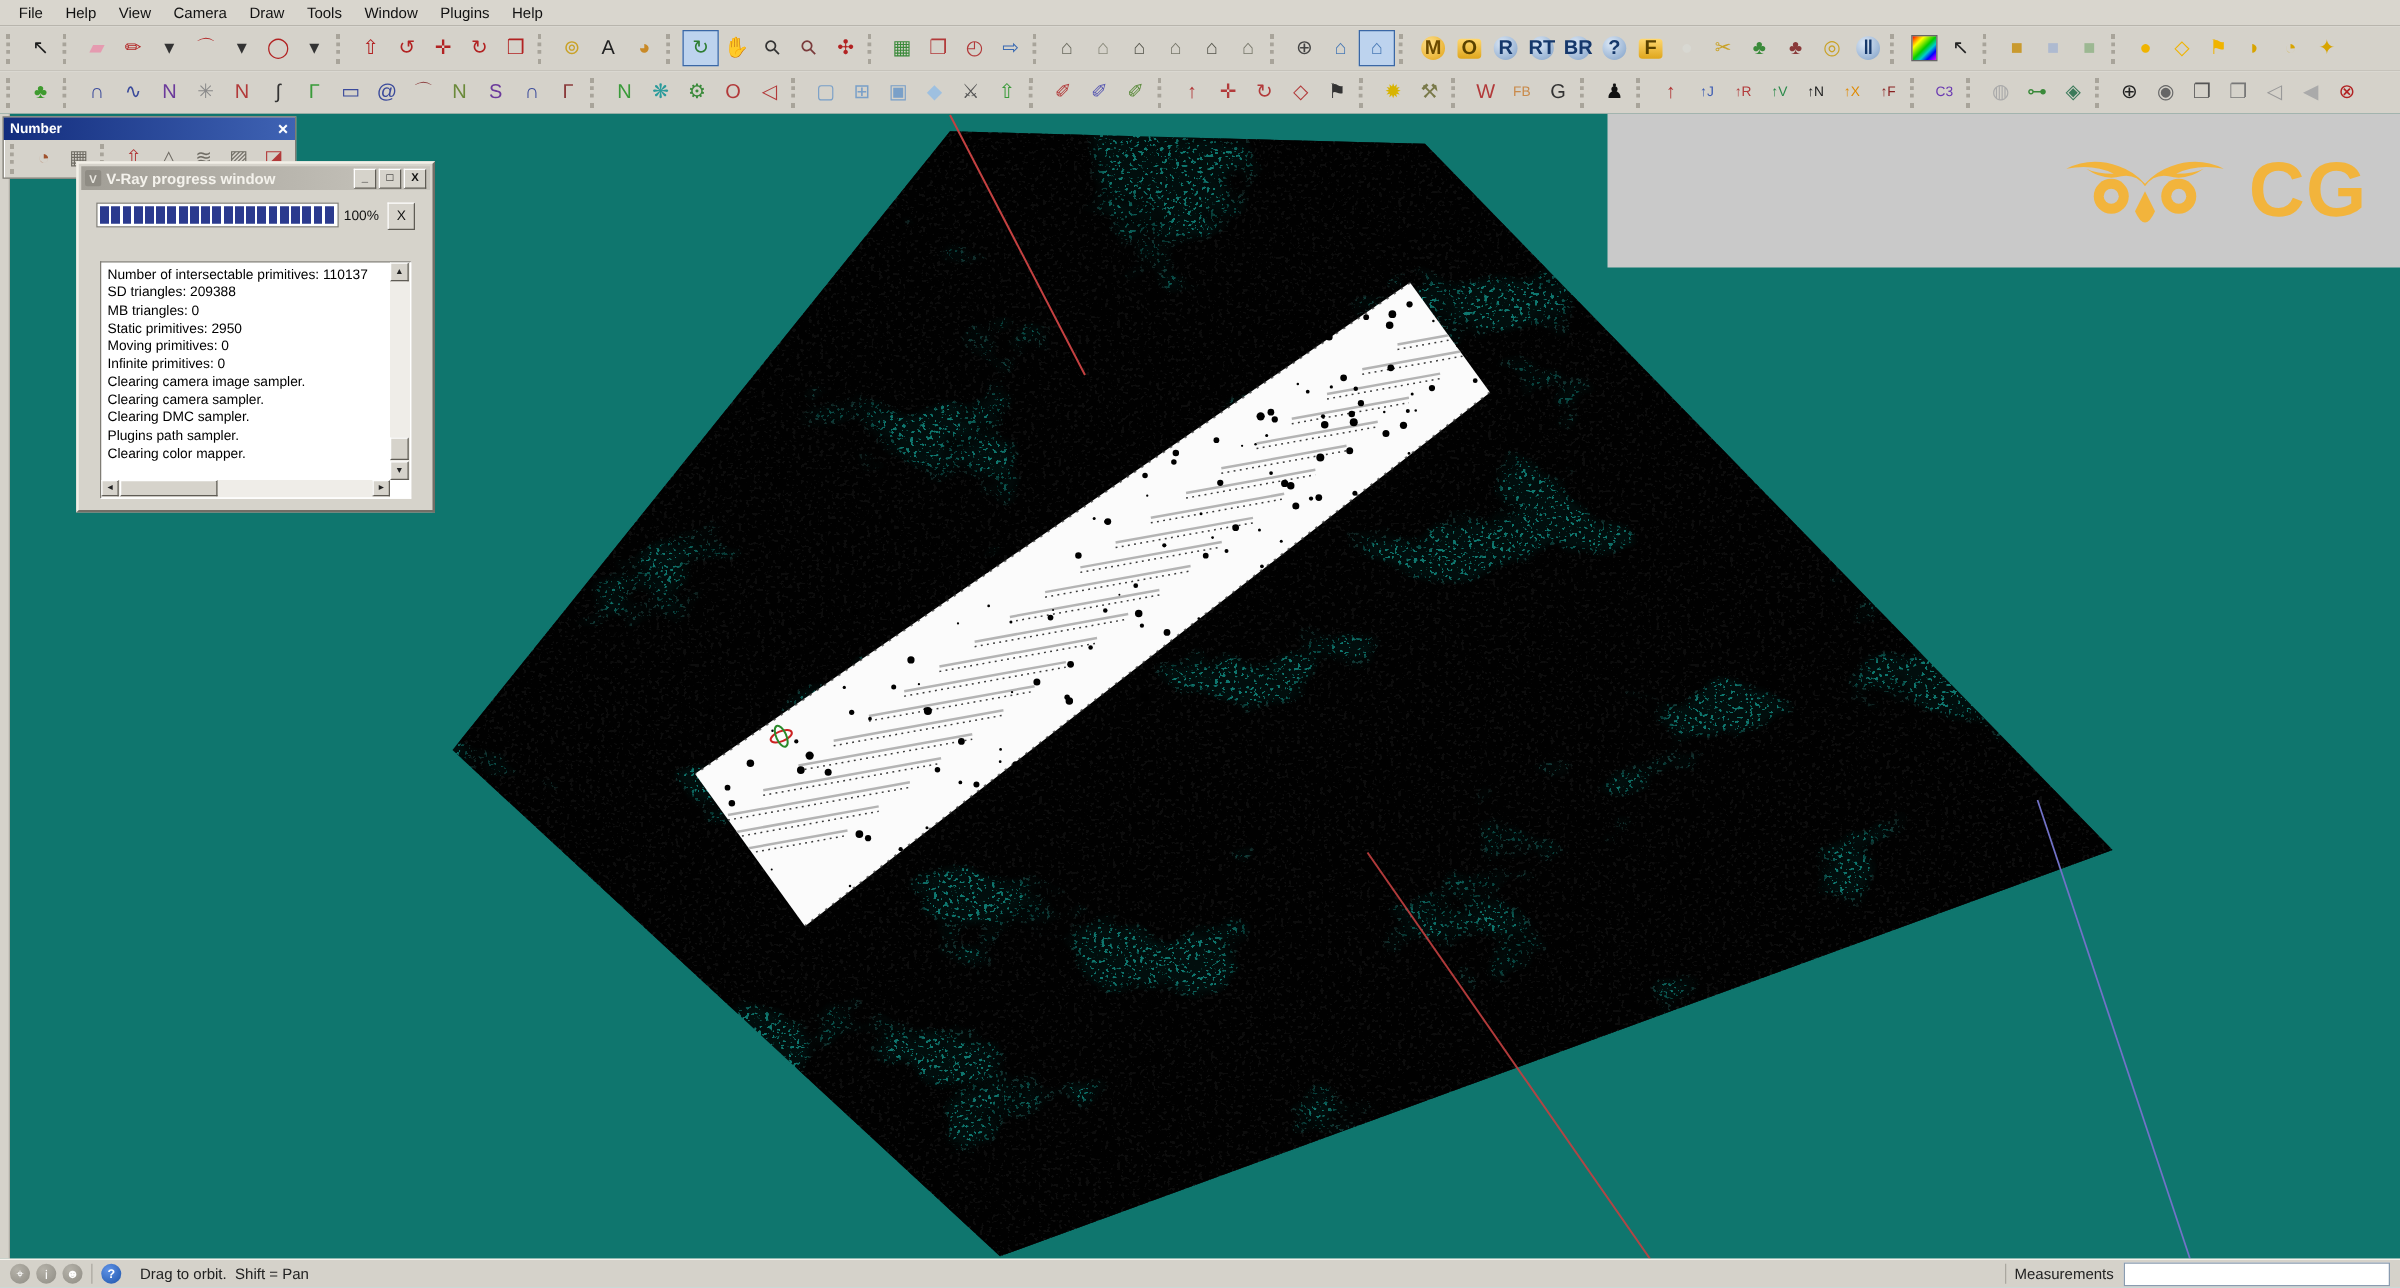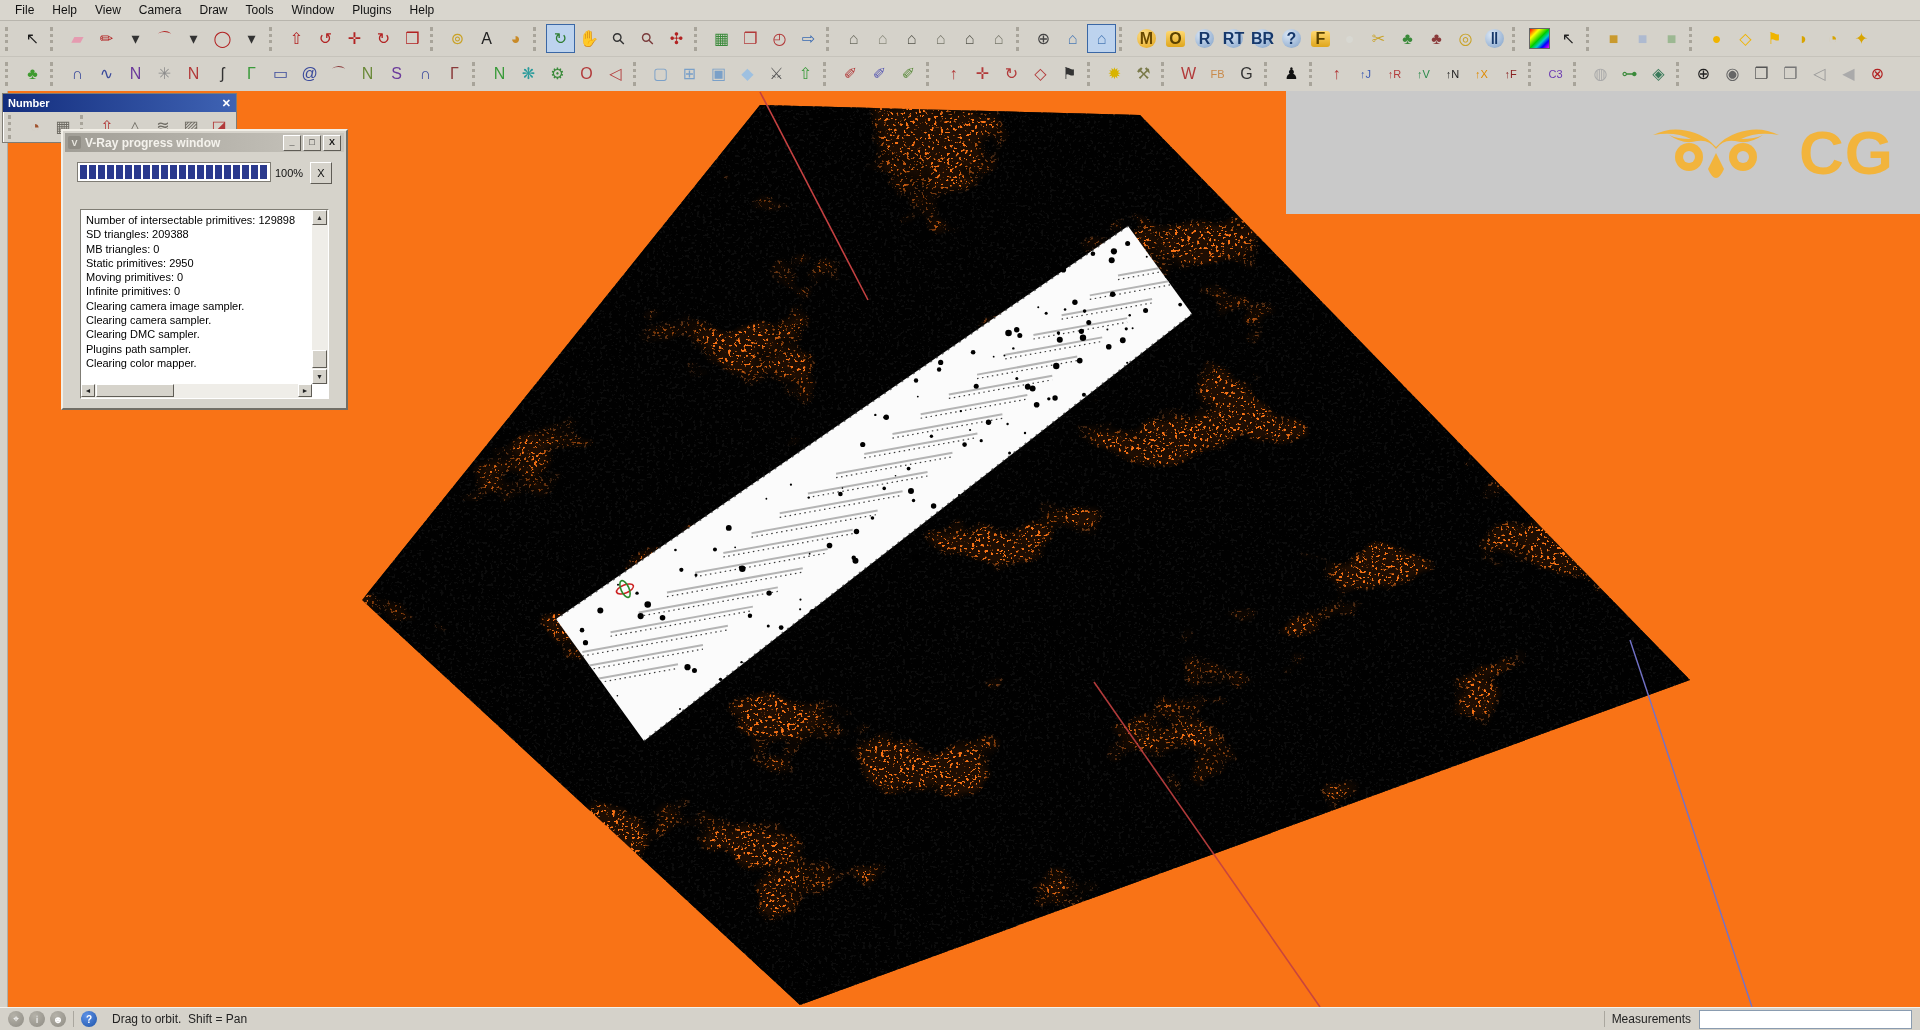--- a/index.html
+++ b/index.html
@@ -20,21 +20,21 @@
   .b-gold,.b-blue{width:19px;height:19px;border-radius:50%;display:flex;align-items:center;
     justify-content:center;font-weight:bold;font-size:10px}
   .b-gold{background:radial-gradient(circle at 35% 30%,#ffe08a,#e2a315);color:#6b4a00!important}
   .b-blue{background:radial-gradient(circle at 35% 30%,#dce8f6,#7f9fc6);color:#16386b!important}
   .b-tag{width:19px;height:16px;border-radius:3px;background:linear-gradient(#ffd870,#dfa61c);
     color:#5a4200!important;display:flex;align-items:center;justify-content:center;
     font-weight:bold;font-size:10px}
   .rainbow{width:19px;height:19px;border:1px solid #666;
     background:linear-gradient(135deg,#f00,#ff0 25%,#0c0 50%,#0cc 65%,#00f 80%,#f0f)}
   
-  #viewport{position:absolute;left:0;top:91px;width:1920px;height:916px;background:#f97316}
+  #viewport{position:absolute;left:0;top:91px;width:1920px;height:916px;background:#0f766e}
   #scene{position:absolute;left:0;top:0;width:1920px;height:916px}
   #left-edge{position:absolute;left:0;top:91px;width:7px;height:916px;background:#d5d2ca;
     border-right:1px solid #b0ada5}
   
   .logo-panel{position:absolute;right:0;top:0;width:634px;height:123px;background:#c9c9c9;
     display:flex;align-items:center;justify-content:flex-end;padding-right:26px;box-sizing:border-box}
   .logo-owl{margin-right:18px}
   .logo-cg{font-size:62px;font-weight:bold;letter-spacing:1px}
   .logo-wisdom{font-size:62px;font-weight:200;letter-spacing:2px;opacity:.95}
   
@@ -755,21 +755,21 @@
       <span class="vd-btn">X</span>
     </span>
   </div>
   <div class="vd-progress">
     <div class="vd-progress-fill"></div>
   </div>
   <span class="vd-pct">100%</span>
   <span class="vd-cancel">X</span>
   <div class="vd-log">
     <div class="log-text" id="log-text">
-        <div>Number of intersectable primitives: 129898</div>
+        <div>Number of intersectable primitives: 110137</div>
         <div>SD triangles: 209388</div>
         <div>MB triangles: 0</div>
         <div>Static primitives: 2950</div>
         <div>Moving primitives: 0</div>
         <div>Infinite primitives: 0</div>
         <div>Clearing camera image sampler.</div>
         <div>Clearing camera sampler.</div>
         <div>Clearing DMC sampler.</div>
         <div>Plugins path sampler.</div>
         <div>Clearing color mapper.</div>

